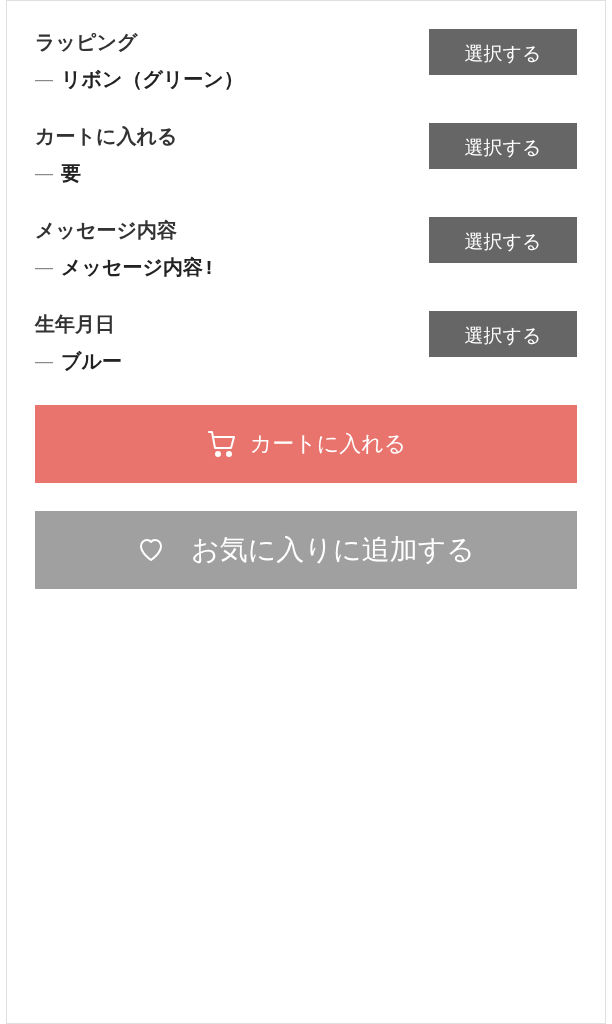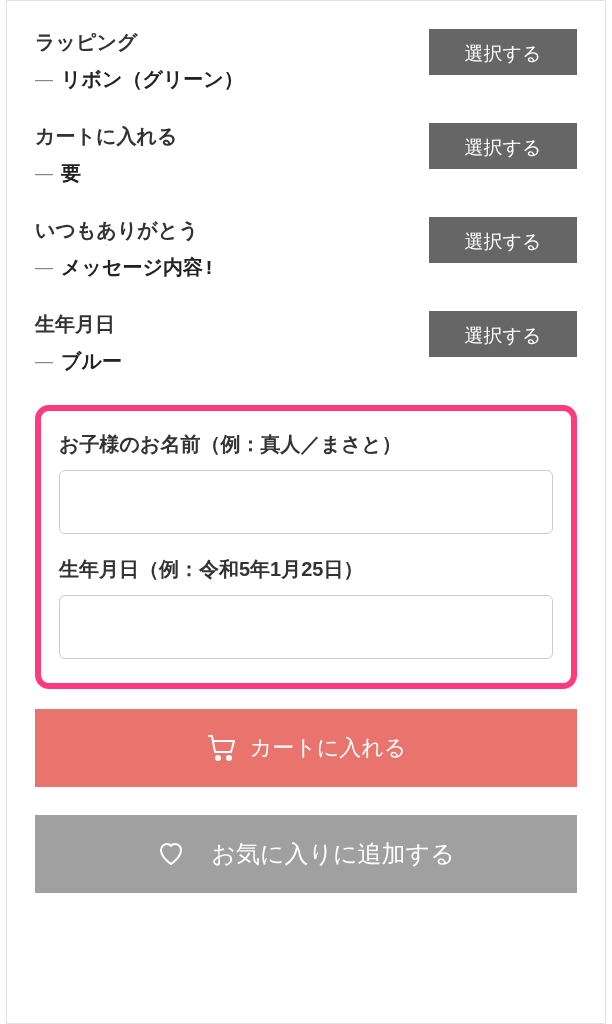--- a/index.html
+++ b/index.html
@@ -106,21 +106,21 @@
       justify-content: center;
       gap: 12px;
       margin-bottom: 28px;
     }
     .favorite-button {
       width: 100%;
       height: 78px;
       background: #a0a0a0;
       color: #ffffff;
       border: none;
-      font-size: 24px;
+      font-size: 28px;
       cursor: pointer;
       display: flex;
       align-items: center;
       justify-content: center;
       gap: 26px;
     }
     .cart-icon, .heart-icon {
       display: inline-flex;
       align-items: center;
       justify-content: center;
@@ -148,50 +148,40 @@
       <div class="option-value-line">
         <span class="dash">—</span>
         <span class="option-value">要</span>
       </div>
     </div>
     <button class="select-button">選択する</button>
   </div>
 
   <div class="option-row">
     <div class="option-left">
-      <div class="option-title">いつもありがとう</div>
+      <div class="option-title">メッセージ内容</div>
       <div class="option-value-line">
         <span class="dash">—</span>
         <span class="option-value">メッセージ内容!</span>
       </div>
     </div>
     <button class="select-button">選択する</button>
   </div>
 
   <div class="option-row">
     <div class="option-left">
       <div class="option-title">生年月日</div>
       <div class="option-value-line">
         <span class="dash">—</span>
         <span class="option-value">ブルー</span>
       </div>
     </div>
     <button class="select-button">選択する</button>
   </div>
 
-  <div class="highlight-box">
-    <div class="input-group">
-      <label class="input-label">お子様のお名前（例：真人／まさと）</label>
-      <input type="text" class="text-input" value="" style="">
-    </div>
-    <div class="input-group">
-      <label class="input-label">生年月日（例：令和5年1月25日）</label>
-      <input type="text" class="text-input" value="" style="">
-    </div>
-  </div>
 
   <button class="cart-button">
     <span class="cart-icon">
       <svg width="32" height="30" viewBox="0 0 32 30" fill="none" stroke="#ffffff" stroke-width="2">
         <path d="M3 3h3l3 16h16l3-11H8" stroke-linecap="round" stroke-linejoin="round"></path>
         <circle cx="12" cy="25" r="2" fill="#ffffff"></circle>
         <circle cx="23" cy="25" r="2" fill="#ffffff"></circle>
       </svg>
     </span>
     <span>カートに入れる</span>

